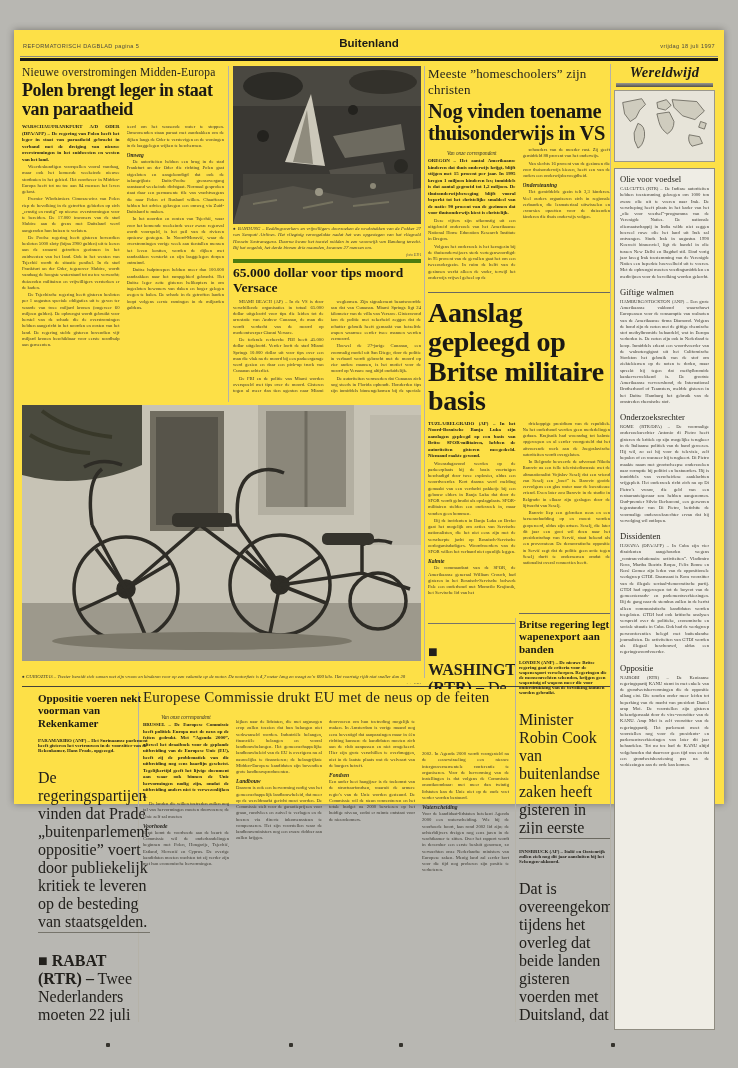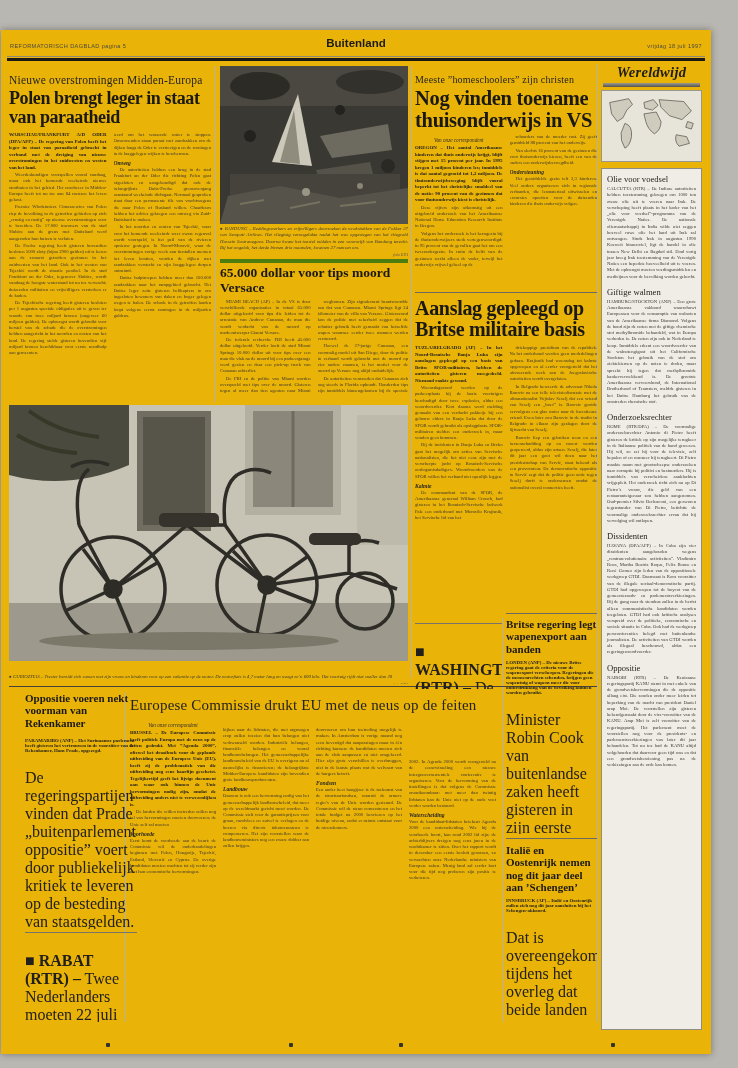--- a/index.html
+++ b/index.html
@@ -4,22 +4,22 @@
 <style>
   * { box-sizing: border-box; }
   html,body { margin:0; padding:0; }
   body {
     width:738px; height:1068px; position:relative; overflow:hidden;
     background:#b8b7b2;
     font-family:"Liberation Serif", serif;
     color:#22201c;
   }
   .paper {
-    position:absolute; left:1px; top:30px; width:710px; height:1024px;
-    background:#eab308;
+    position:absolute; left:14px; top:30px; width:710px; height:774px;
+    background:#fde047;
     box-shadow:0 0 7px rgba(40,38,30,.45);
   }
   
   .mast-left, .mast-right {
     position:absolute; font-family:"Liberation Sans", sans-serif;
     font-size:5.6px; letter-spacing:.4px; color:#4a4842; top:13px;
   }
   .mast-left { left:9px; }
   .mast-right { right:9px; }
   .mast-center {
@@ -27,22 +27,22 @@
     font-family:"Liberation Sans", sans-serif; font-weight:bold;
     font-size:11.5px; color:#1d1b17;
   }
   .rule-thin { position:absolute; left:6px; width:698px; top:26px; height:1px; background:#8a887f; }
   .rule-thick { position:absolute; left:6px; width:698px; top:28px; height:3px; background:#191813; }
 
   .block { position:absolute; overflow:hidden; }
   .vrule { position:absolute; width:1px; background:#b5b2a8; }
   .hrule { position:absolute; height:1px; background:#6b6960; }
 
-  .kicker { font-size:11.5px; letter-spacing:.2px; color:#25231e; margin:8px 0 3px; }
-  .kicker-sm { font-size:10px; }
+  .kicker { font-size:11.5px; letter-spacing:.2px; color:#25231e; margin:0 0 3px; }
+  .kicker-sm { font-size:13px; }
   h1,h2,h3 { margin:0; font-weight:bold; color:#1b1914; }
   .hl-xl { font-size:18px; line-height:1.03; letter-spacing:-.4px; }
   .hl-lg { font-size:20.5px; line-height:1.05; letter-spacing:-.3px; }
   .hl-md { font-size:13.5px; line-height:1.1; }
   .hl-sm { font-size:11px; line-height:1.12; }
   .hl-quote { font-size:29px; text-align:center; letter-spacing:-.5px; margin-top:2px; }
 
   .byline { font-style:italic; text-align:center; font-size:5.2px; margin:3px 0 2px; color:#33312b; }
 
   .cols { display:flex; gap:7px; overflow:hidden; }
@@ -181,21 +181,21 @@
           </div>
         <div class="subh">Ondersteuning</div>
         <div>
             <p>Het gemiddelde gezin telt 3,3 kinderen. Veel ouders organiseren zich in regionale verbanden, die lesmateriaal uitwisselen en excursies opzetten voor de duizenden kinderen die thuis onderwijs volgen.</p>
           </div>
       </div>
     </div>
   </div>
 
   <div class="block" style="left:414px; top:268px; width:182px; height:318px;">
-    <h1 class="hl-lg" style="font-size:20px;">Aanslag gepleegd op Britse militaire basis</h1>
+    <h1 class="hl-lg" style="font-size:28px;">Aanslag gepleegd op Britse militaire basis</h1>
     <div class="cols" style="margin-top:5px; height:240px;">
       <div class="c">
         <p class="intro">TUZLA/BELGRADO (AP) – In het Noord-Bosnische Banja Luka zijn aanslagen gepleegd op een basis van Britse SFOR-militairen, hebben de autoriteiten gisteren meegedeeld. Niemand raakte gewond.</p>
         <div>
             <p>Woensdagavond werden op de parkeerplaats bij de basis voertuigen beschadigd door twee explosies, aldus een woordvoerder. Kort daarna werd melding gemaakt van een verdacht pakketje bij een gebouw elders in Banja Luka dat door de SFOR wordt gebruikt als opslagplaats. SFOR-militairen stelden een onderzoek in, maar vonden geen bommen.</p>
             <p>Bij de incidenten in Banja Luka en Brcko gaat het mogelijk om acties van Servische nationalisten, die het niet eens zijn met de verscherpte jacht op Bosnisch-Servische oorlogsmisdadigers. Woordvoerders van de SFOR willen het verband niet openlijk leggen.</p>
           </div>
         <div class="subh">Kalmte</div>
         <div>
             <p>De commandant van de SFOR, de Amerikaanse generaal William Crouch, had gisteren in het Bosnisch-Servische bolwerk Pale een onderhoud met Momcilo Krajisnik, het Servische lid van het</p>
@@ -297,21 +297,20 @@
     <h2 class="hl-sm">Britse regering legt wapenexport aan banden</h2>
     <div style="margin-top:3px;">
       <p class="intro">LONDEN (ANP) – De nieuwe Britse regering gaat de criteria voor de wapenexport verscherpen. Regeringen die de mensenrechten schenden, krijgen geen wapentuig of wapens meer die voor onderdrukking van de bevolking kunnen worden gebruikt.</p>
       <div>
           <p>Minister Robin Cook van buitenlandse zaken heeft gisteren in zijn eerste belangrijke toespraak sinds hij begin mei aantrad onderstreept dat de mensenrechten centraal zullen staan in het buitenlands beleid van de regering-Blair. Hij noemde een reeks maatregelen om hieraan uitdrukking te geven.</p>
         </div>
     </div>
   </div>
 
   <div class="block" style="left:505px; top:814px; width:91px; height:178px;">
-    <h2 class="hl-sm">Italië en Oostenrijk nemen nog dit jaar deel aan ’Schengen’</h2>
     <div style="margin-top:3px;">
       <p class="intro">INNSBRUCK (AP) – Italië en Oostenrijk zullen zich nog dit jaar aansluiten bij het Schengen-akkoord.</p>
       <div>
           <p>Dat is overeengekomen tijdens het overleg dat beide landen gisteren voerden met Duitsland, dat zich vooral zorgen maakt over de illegale immigratie via de zuidelijke buitengrenzen van de Europese Unie.</p>
         </div>
     </div>
   </div>
 
   <div class="side">
     <div class="ww-title">Wereldwijd</div>

